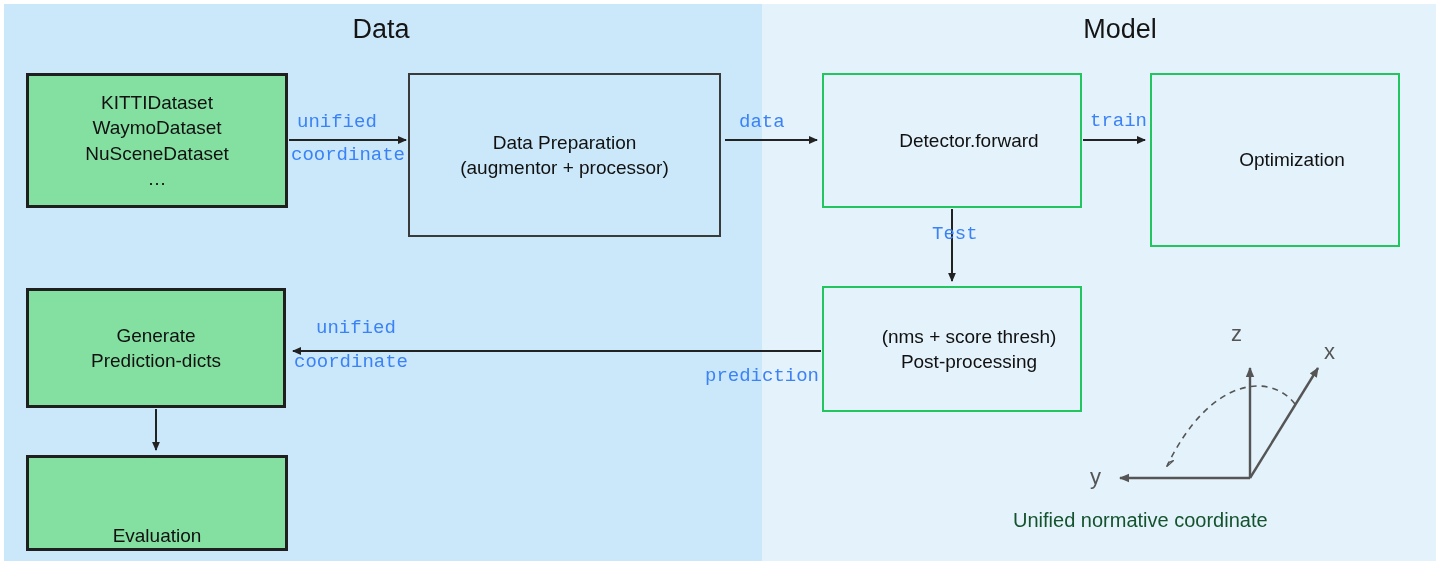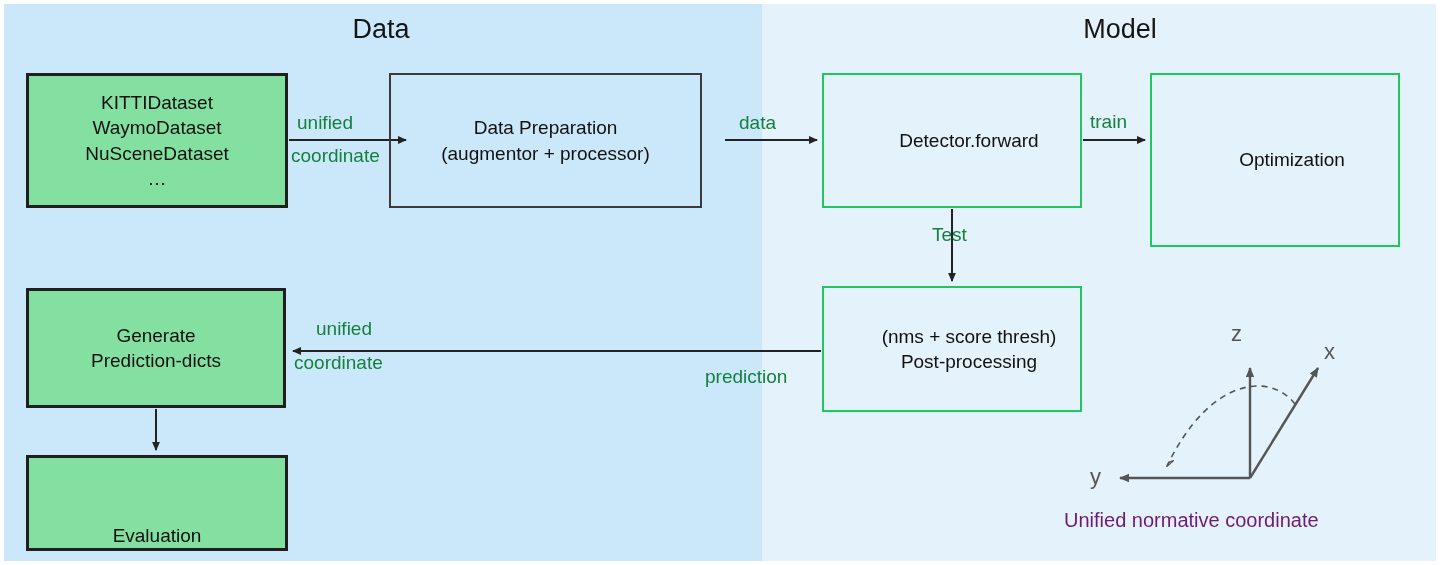--- a/index.html
+++ b/index.html
@@ -65,42 +65,43 @@
     background: transparent;
     border: 2px solid #3a3a3a;
   }
   .box-blue-right {
     background: transparent;
     border: 2px solid #22c55e;
     padding-left: 34px;
   }
 
   #box-datasets     { left: 26px;  top: 73px;  width: 262px; height: 135px; }
-  #box-dataprep     { left: 389px; top: 73px;  width: 313px; height: 135px; }
+  #box-dataprep     { left: 408px; top: 73px;  width: 313px; height: 164px; }
   #box-detector     { left: 822px; top: 73px;  width: 260px; height: 135px; }
   #box-optimization { left: 1150px;top: 73px;  width: 250px; height: 174px; }
   #box-generate     { left: 26px;  top: 288px; width: 260px; height: 120px; }
   #box-evaluation   { left: 26px;  top: 455px; width: 262px; height: 96px; align-items: flex-end;  }
   #box-postproc     { left: 822px; top: 286px; width: 260px; height: 126px; }
 
   
   #arrows {
     position: absolute;
     left: 0; top: 0;
     width: 1440px; height: 565px;
     pointer-events: none;
   }
 
   
   .edge-label {
     position: absolute;
     font-size: 19px;
-    color: #15803d;
+    color: #3b82f6;
     white-space: nowrap;
     line-height: 1.05;
+    font-family: Liberation Mono, monospace;
   }
   #lbl-unified-1     { left: 297px; top: 113px; }
   #lbl-coordinate-1  { left: 291px; top: 146px; }
   #lbl-data          { left: 739px; top: 113px; }
   #lbl-train         { left: 1090px; top: 112px; }
   #lbl-test          { left: 884px; top: 225px; margin-left: 48px; }
   #lbl-prediction    { left: 705px; top: 319px; margin-top: 48px; }
   #lbl-unified-2     { left: 316px; top: 319px; }
   #lbl-coordinate-2  { left: 294px; top: 353px; }
 
@@ -109,24 +110,24 @@
     position: absolute;
     font-size: 22px;
     color: #555555;
     white-space: nowrap;
   }
   #axis-z { left: 1231px; top: 321px; }
   #axis-x { left: 1324px; top: 339px; }
   #axis-y { left: 1090px; top: 464px; }
   #coord-caption {
     position: absolute;
-    left: 1064px;
+    left: 1013px;
     top: 509px;
     font-size: 20px;
-    color: #701a75;
+    color: #14532d;
     white-space: nowrap;
   }
 </style>
 </head>
 <body>
 
 <div id="canvas">
 
   <div class="panel" id="panel-data"></div>
   <div class="panel" id="panel-model"></div>

